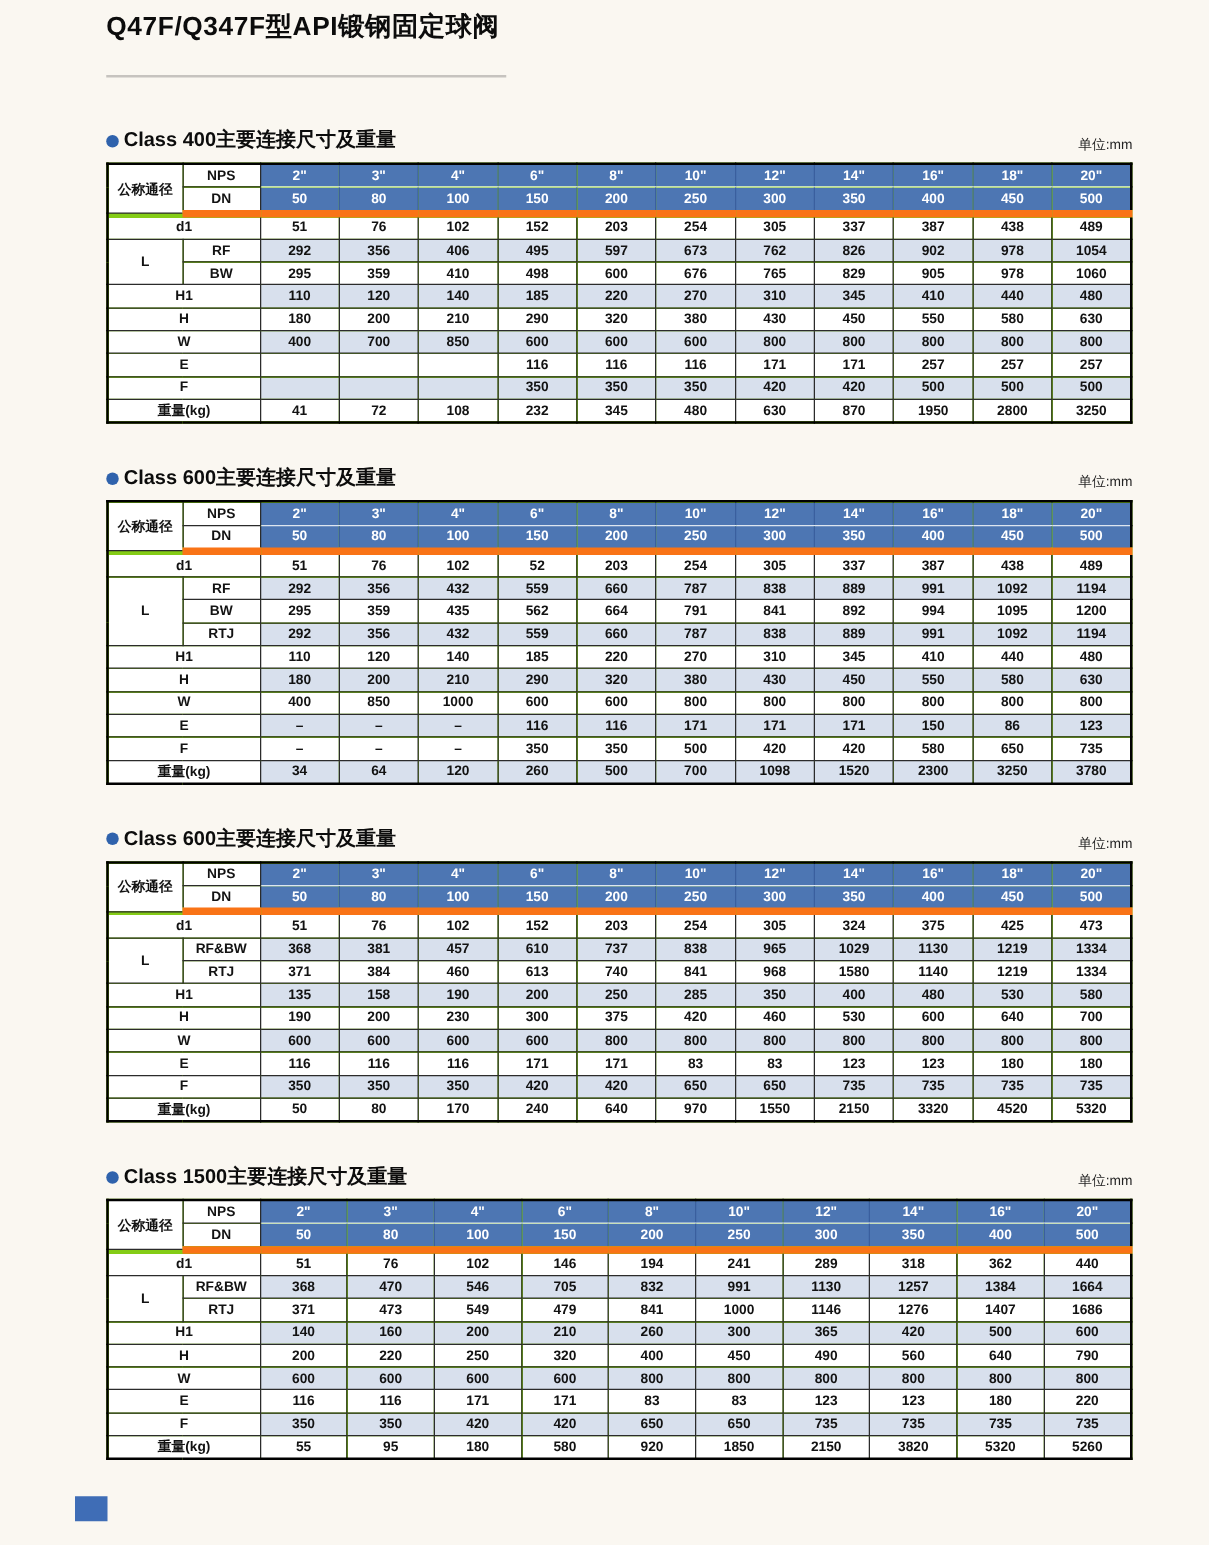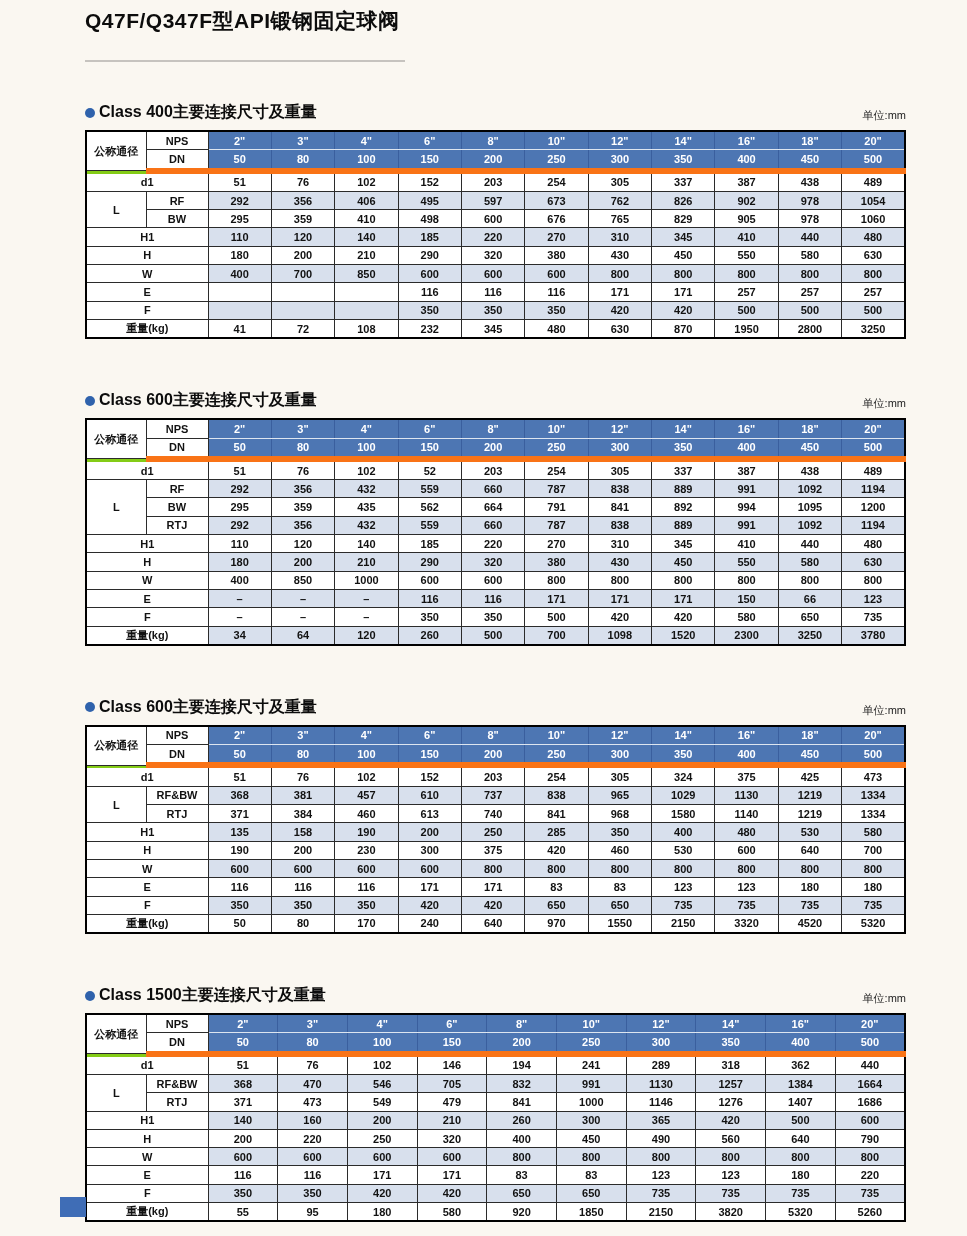--- a/index.html
+++ b/index.html
@@ -8,21 +8,21 @@
     background:#faf7f1;
     font-family:"Liberation Sans", sans-serif;
     position:relative;
     overflow:hidden;
   }
   .content{position:absolute;left:85px;top:0;width:821px;}
   .page-title{
     padding-top:7px;font-size:21px;font-weight:bold;color:#0c0c0c;letter-spacing:.5px;
   }
   .title-rule{margin-top:25px;width:320px;border-top:2px solid #c6c3bf;}
-  .table-section{margin-top:51px;}
+  .table-section{margin-top:33px;}
   .table-section:first-of-type{margin-top:40px;}
   .section-head{display:flex;justify-content:space-between;align-items:flex-end;margin-bottom:7px;}
   .section-title{font-size:16px;font-weight:bold;color:#0c0c0c;display:flex;align-items:center;gap:4px;}
   .bullet{width:10px;height:10px;border-radius:50%;background:var(--bullet-blue,#2f62ac);display:inline-block;}
   .unit{font-size:11px;font-weight:normal;color:#222;}
   table{border-collapse:collapse;width:821px;table-layout:fixed;border:2px solid #000;background:#84cc16;}
   th,td{
     border:1px solid #2b2b2b;height:17.3px;padding:0;
     text-align:center;vertical-align:middle;
     font-size:11px;font-weight:bold;color:#121212;background:#fff;
@@ -389,21 +389,21 @@
               <td colspan="2">E</td>
               <td class="stripe">–</td>
               <td class="stripe">–</td>
               <td class="stripe">–</td>
               <td class="stripe">116</td>
               <td class="stripe">116</td>
               <td class="stripe">171</td>
               <td class="stripe">171</td>
               <td class="stripe">171</td>
               <td class="stripe">150</td>
-              <td class="stripe">66</td>
+              <td class="stripe">86</td>
               <td class="stripe">123</td>
             </tr>
             <tr>
               <td colspan="2">F</td>
               <td>–</td>
               <td>–</td>
               <td>–</td>
               <td>350</td>
               <td>350</td>
               <td>500</td>

